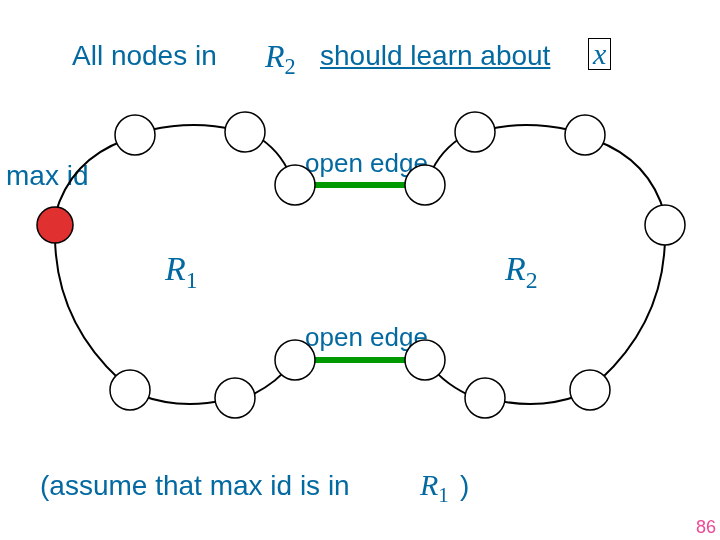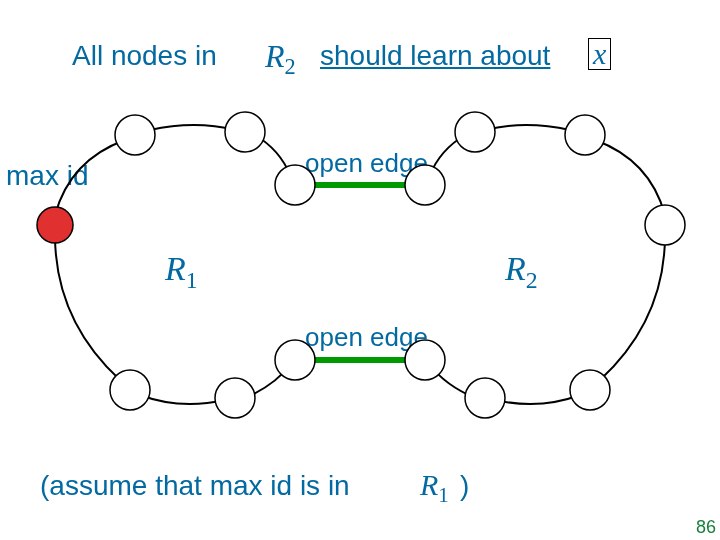--- a/index.html
+++ b/index.html
@@ -25,21 +25,21 @@
     font-size: 0.7em;
     vertical-align: sub;
     font-style: normal;
   }
   .page-num {
     position: absolute;
     right: 4px;
     bottom: 2px;
     font-family: Arial, sans-serif;
     font-size: 18px;
-    color: #15803d;
+    color: #ec4899;
   }
   svg { position: absolute; top: 0; left: 0; }
 </style>
 </head>
 <body>
 
 <div class="txt" style="left:72px; top:40px;">All nodes in</div>
 <div class="txt math" style="left:265px; top:38px; font-size:32px;">
   <span>R</span><span class="sub">2</span>
 </div>

